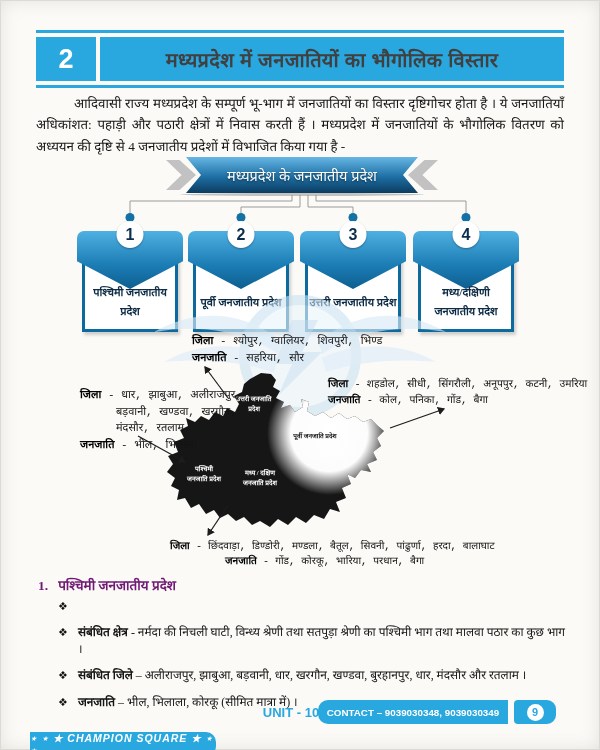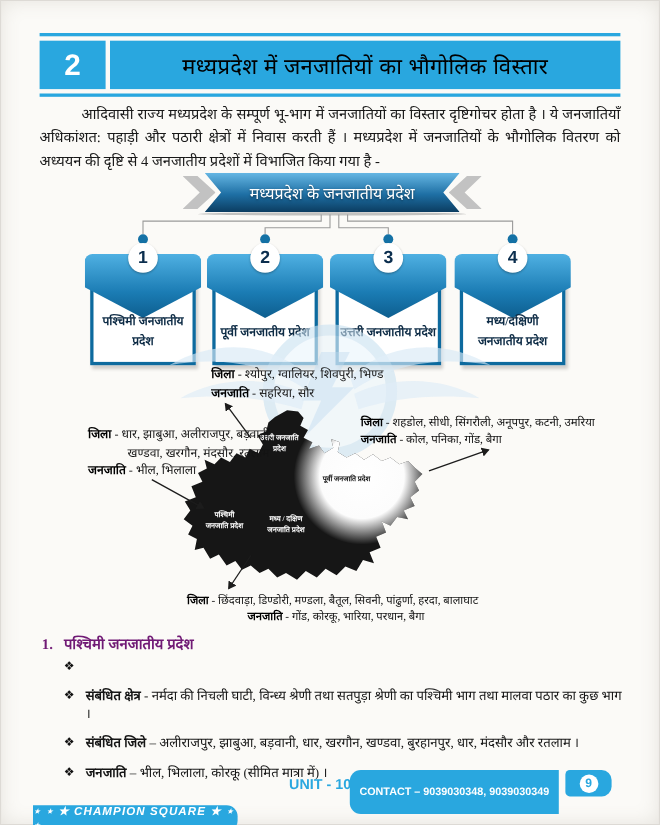--- a/index.html
+++ b/index.html
@@ -14,22 +14,22 @@
   
   .hdr { position:absolute; top:30px; left:36px; width:528px; }
   .hdr-line { height:3px; background:var(--accent); }
   .hdr-bar { display:flex; gap:4px; height:44px; margin:4px 0; }
   .hdr-num {
     width:60px; background:var(--accent); color:#fff;
     font-family:"Liberation Sans", sans-serif; font-weight:bold; font-size:27px;
     display:flex; align-items:center; justify-content:center;
   }
   .hdr-title {
-    flex:1; background:var(--accent); color:#000000;
-    font-family:"Liberation Sans", sans-serif; font-weight:normal; font-size:20px;
+    flex:1; background:var(--accent); color:#404040;
+    font-family:"Liberation Sans", sans-serif; font-weight:bold; font-size:20px;
     display:flex; align-items:center; justify-content:center; letter-spacing:.3px;
   }
 
   
   .intro {
     position:absolute; top:93px; left:36px; width:528px;
     font-size:13.3px; line-height:1.6; color:#181818;
     text-align:justify; text-indent:38px;
   }
 
@@ -83,21 +83,21 @@
   .watermark { position:absolute; left:140px; top:268px; opacity:.8; }
 
   
   .map-svg { position:absolute; left:164px; top:371px; }
   .map-label { position:absolute; text-align:center; font-weight:bold; line-height:1.5; }
   .map-label.light { color:#fff; font-size:6.6px; }
   .map-label.dark  { color:#111; font-size:6.4px; }
   .arrows { position:absolute; left:60px; top:325px; pointer-events:none; }
 
   .ann { position:absolute; color:#141414; }
-  .ann .ann-line { line-height:1.5; }
+  .ann .ann-line { line-height:1.5;font-family:Liberation Mono, monospace; }
   .ann b { color:#000; }
   .ann-north { left:192px; top:333px; font-size:11px; }
   .ann-east  { left:328px; top:377px; font-size:10.4px; }
   .ann-west  { left:80px;  top:387px; font-size:11px; width:182px; }
   .ann-west .hang { padding-left:36px; text-indent:-36px; }
   .ann-south { left:170px; top:539px; font-size:10.2px; }
   .ann-south .ann-line + .ann-line { padding-left:8px;margin-left:47px; }
 
   
   .section-heading {
@@ -116,21 +116,21 @@
     position:absolute; left:30px; width:186px; height:24px; background:var(--accent);
     color:#fff; font-weight:bold; font-style:italic; font-size:10.5px; letter-spacing:1px;
     display:flex; align-items:center; justify-content:center; border-radius:0 10px 10px 0;margin-top:32px;
   }
   .f-unit {
     position:absolute; left:230px; width:68px; height:24px;
     color:var(--accent); font-weight:bold; font-size:13px;
     display:flex; align-items:center; justify-content:center;margin-left:27px;
   }
   .f-contact {
-    position:absolute; left:318px; width:190px; height:40px; background:var(--accent);
+    position:absolute; left:318px; width:190px; height:24px; background:var(--accent);
     color:#fff; font-weight:bold; font-size:9.8px;
     display:flex; align-items:center; justify-content:center; border-radius:10px 0 0 10px;
   }
   .f-page {
     position:absolute; left:514px; width:42px; height:24px; background:var(--accent);
     border-radius:4px 9px 9px 4px; display:flex; align-items:center; justify-content:center;
   }
   .f-page-circle {
     width:17px; height:17px; border-radius:50%; background:#fff;
     color:var(--accent); font-weight:bold; font-size:11px;

